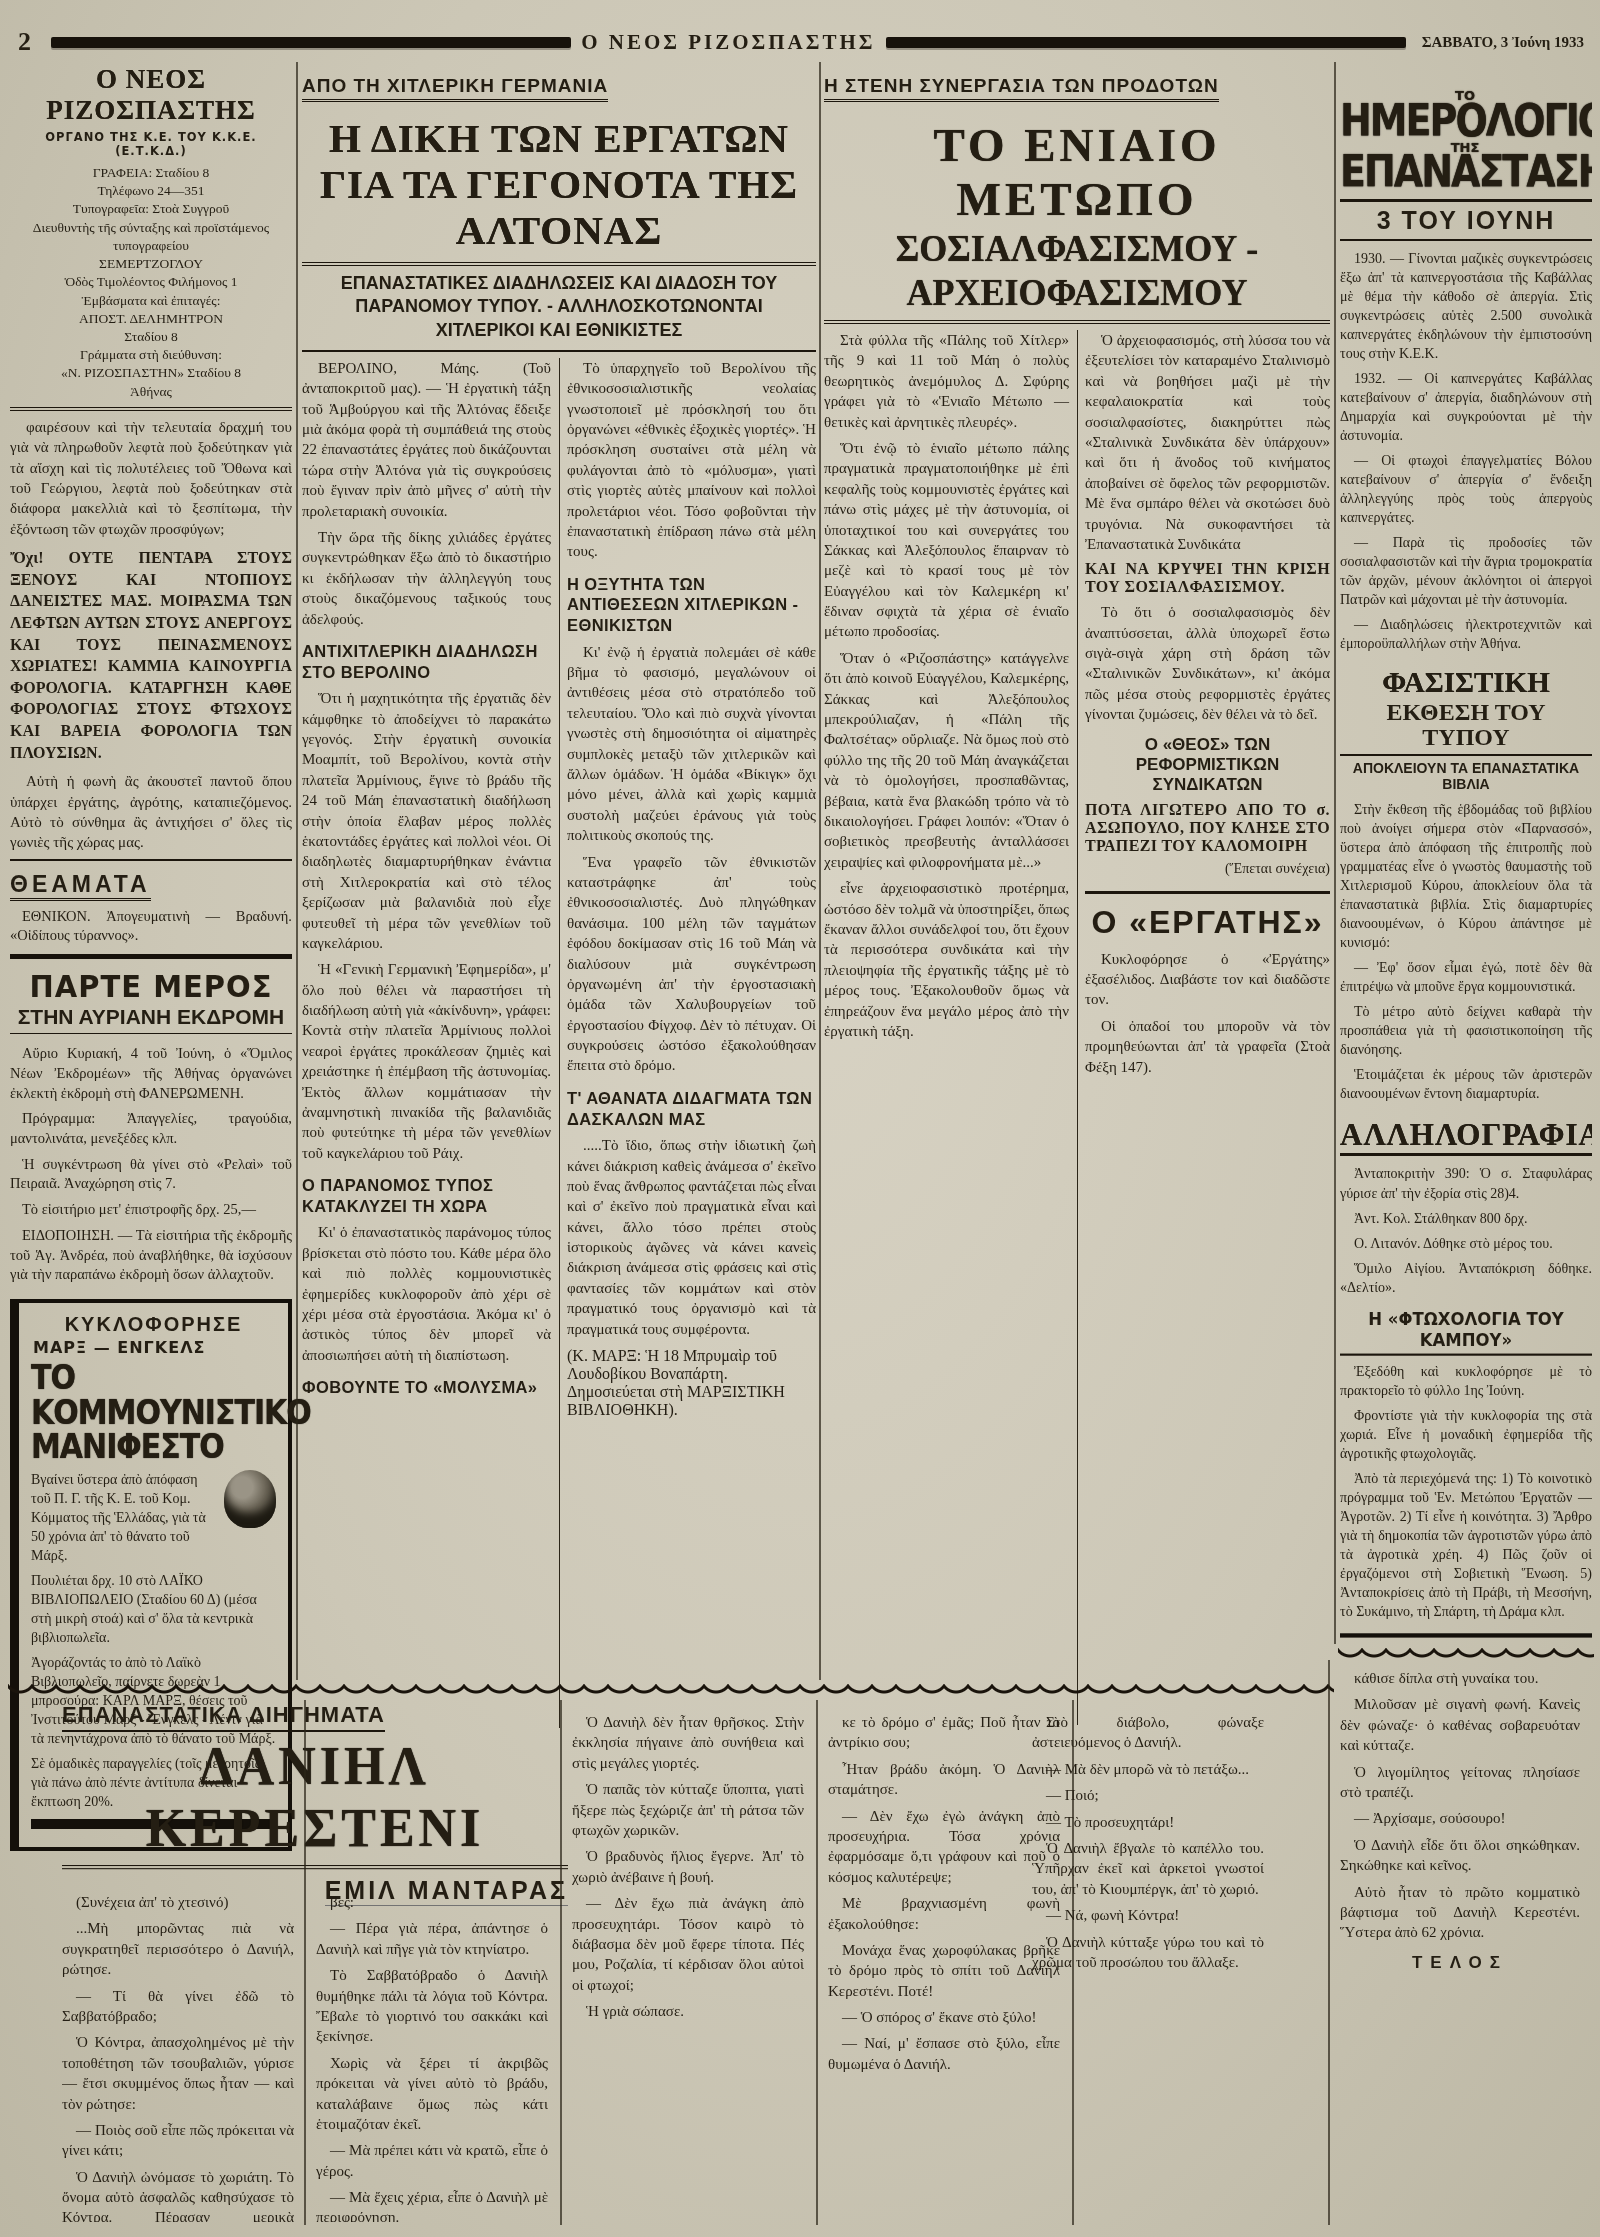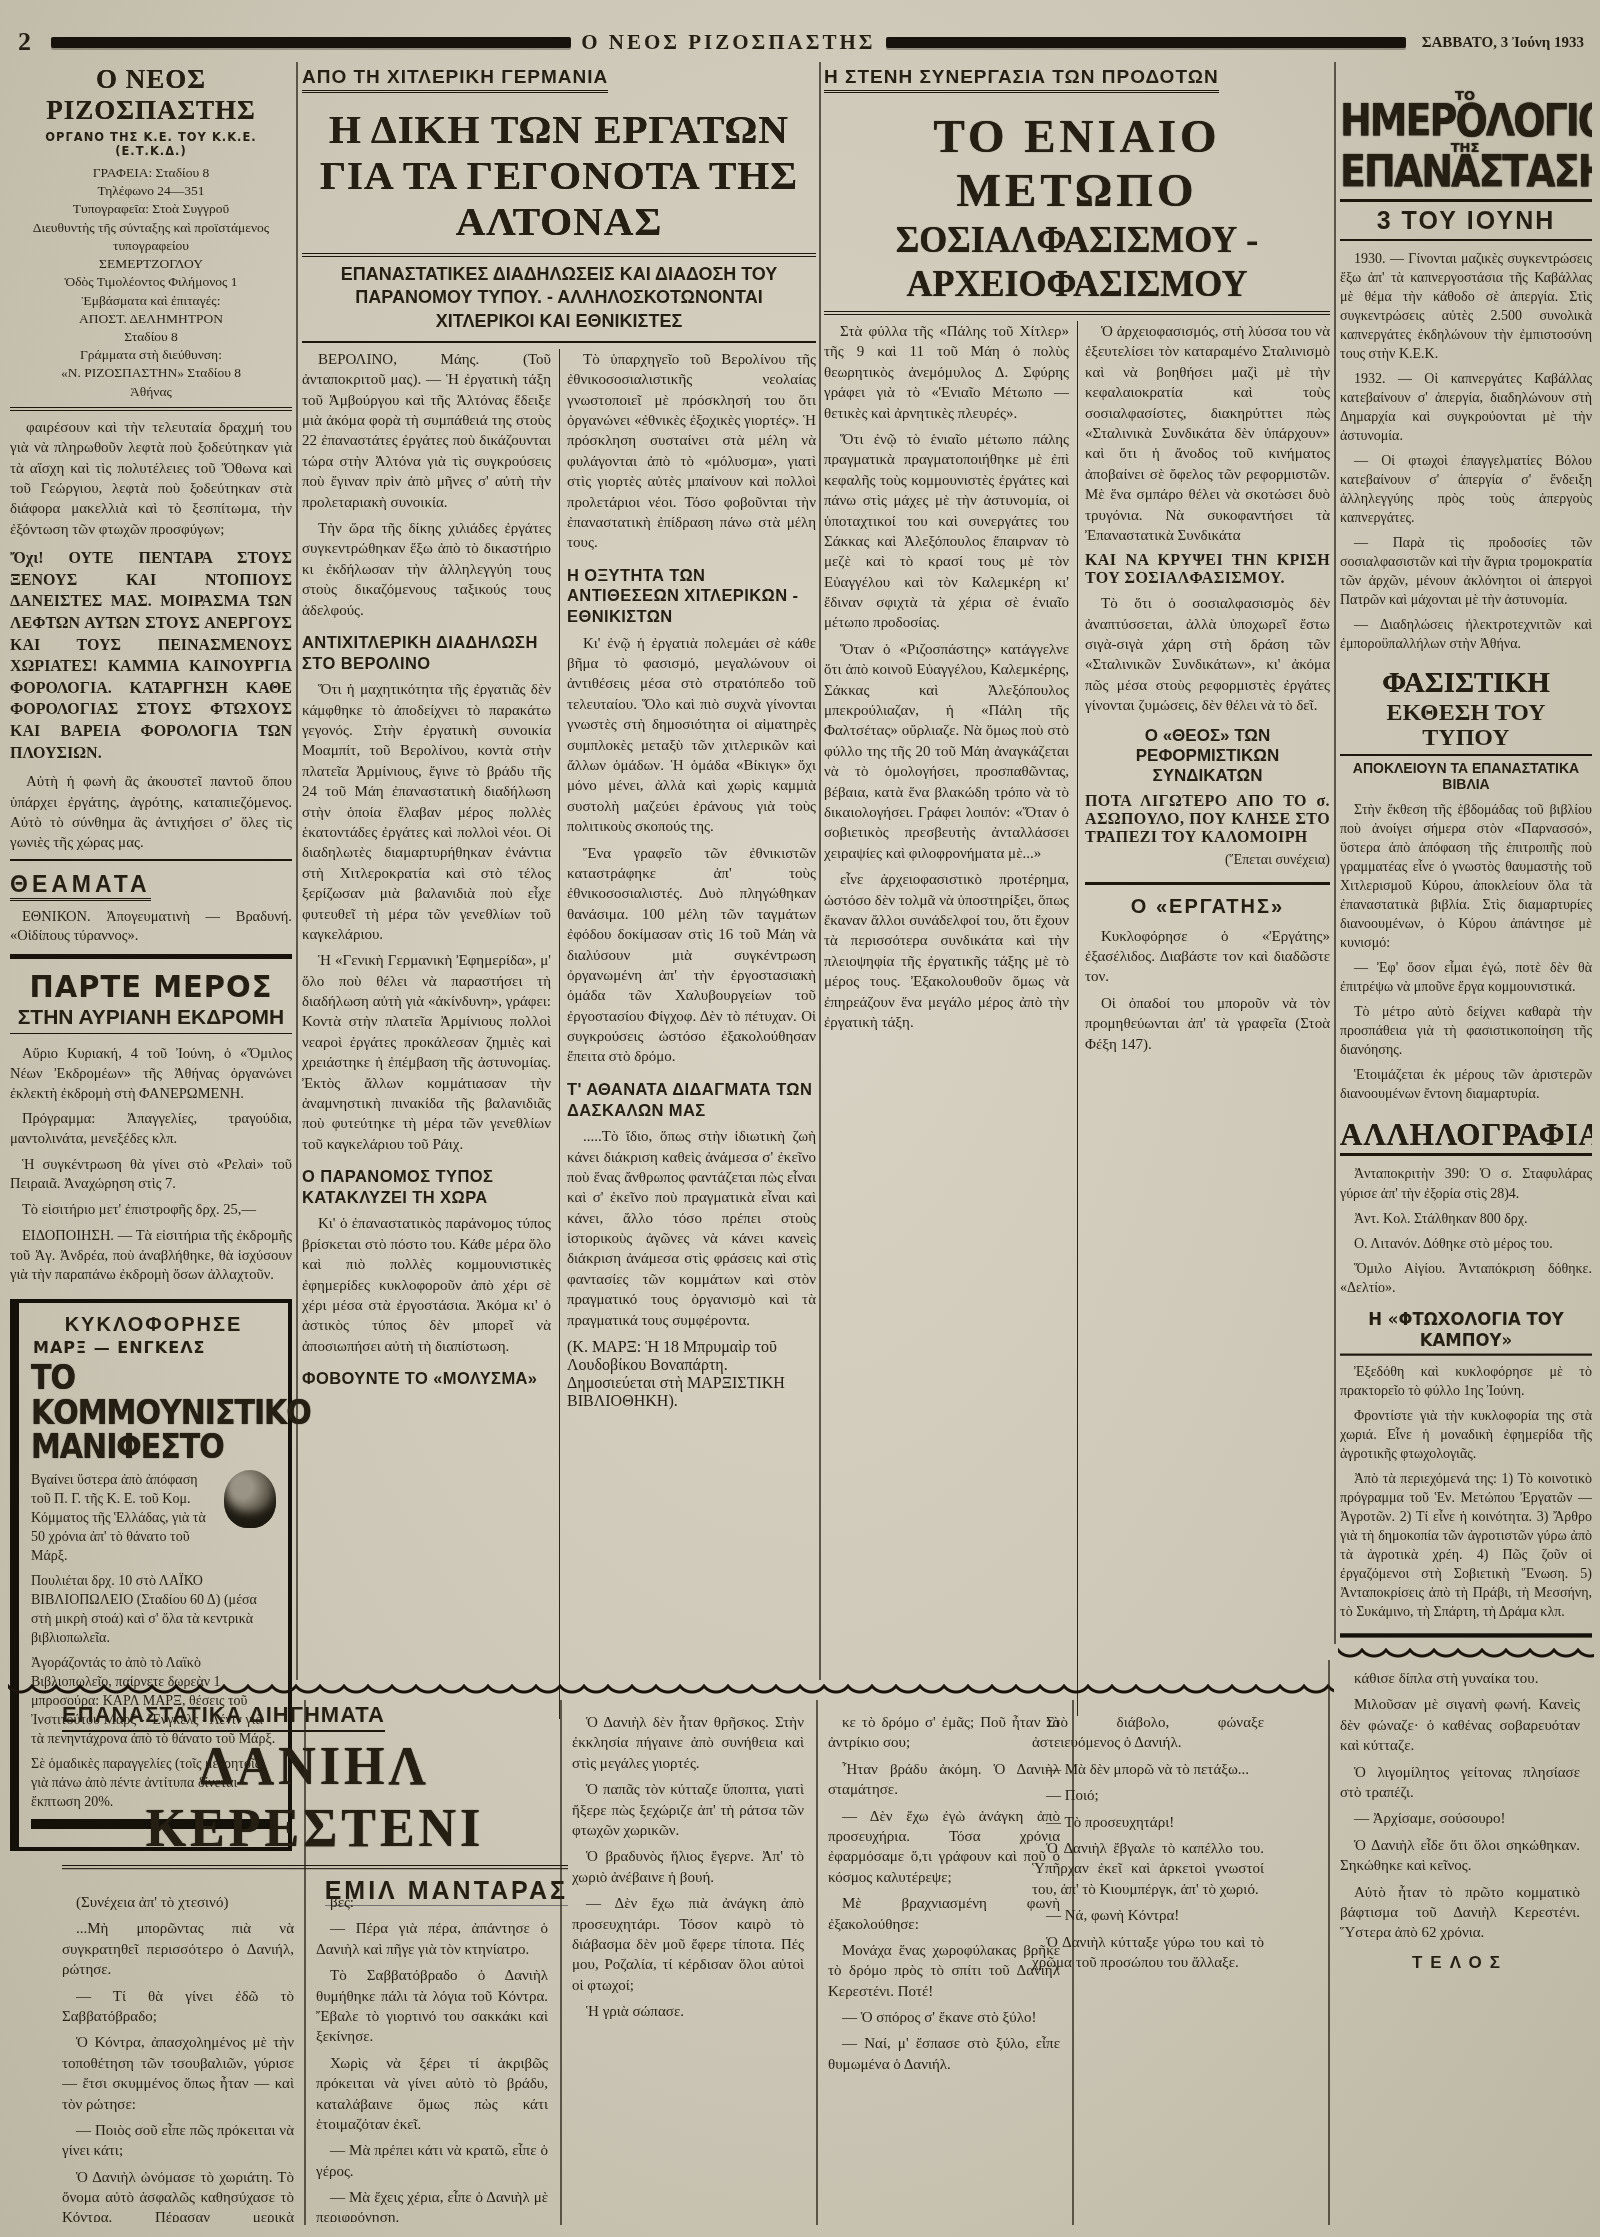--- a/index.html
+++ b/index.html
@@ -22,21 +22,21 @@
   .r2{border:none;border-top:4px double #1c160d;margin:6px 0;}
   .rthick{border:none;border-top:5px solid #17120b;margin:8px 0;}
   .wavy{position:absolute;height:10px;background-image:radial-gradient(circle at 12px -7px, rgba(0,0,0,0) 13px, #1a140c 14px, #1a140c 16px, rgba(0,0,0,0) 17px);background-size:24px 10px;background-repeat:repeat-x;}
   
   .para,.s-para,.c6-para,.x-para,.ad-para,.mh-line{font-size:15px;line-height:1.36;text-align:justify;margin:0 0 6px;}
   .para{text-indent:16px;}
   .s-para{font-size:15px;text-indent:14px;}
   .c6-para{font-size:14px;text-indent:14px;}
   .x-para{font-size:14.5px;text-indent:12px;}
   .ad-para{font-size:14px;text-align:left;}
-  .kicker{font-family:"Liberation Sans",sans-serif;font-weight:bold;font-size:19px;letter-spacing:1px;border-bottom:3px double #1c160d;display:inline-block;padding-bottom:2px;margin:4px 0 8px;}
+  .kicker{font-family:"Liberation Sans",sans-serif;font-weight:bold;font-size:19px;letter-spacing:1px;border-bottom:3px double #1c160d;display:inline-block;padding-bottom:2px;margin:13px 0 8px;}
   .subhead{font-family:"Liberation Sans",sans-serif;font-weight:bold;font-size:16.5px;line-height:1.25;margin:12px 0 6px;letter-spacing:.4px;}
   .credit{font-size:16px;margin-top:8px;}
   .capsline{font-weight:bold;font-size:16px;letter-spacing:.4px;margin:6px 0;text-align:justify;}
   .cont{text-align:right;font-size:14px;margin:4px 0 10px;}
   
   .mast{top:62px;left:10px;width:282px;}
   .mast-title{font-size:27px;font-weight:bold;text-align:center;letter-spacing:1px;margin:2px 0 4px;text-shadow:0 0 .5px #241e13;}
   .mast-organ{font-family:"DejaVu Sans",sans-serif;font-weight:bold;font-size:11.5px;text-align:center;letter-spacing:1px;margin-bottom:6px;filter:blur(.2px);}
   .mh-line{text-align:center;font-size:13.5px;line-height:1.35;margin:0;text-indent:0;}
   .slogan{font-weight:bold;font-size:16px;line-height:1.35;text-align:justify;margin:8px 0;}
@@ -54,21 +54,21 @@
   .germ{top:62px;left:302px;width:514px;}
   .g-head{font-size:41px;font-weight:bold;text-align:center;line-height:1.12;letter-spacing:1px;margin:6px 0 8px;text-shadow:0 0 .6px #14100a;}
   .deck{font-family:"Liberation Sans",sans-serif;font-weight:bold;font-size:18px;line-height:1.3;text-align:center;margin:6px 6px 8px;}
   .g-body{column-count:2;column-gap:16px;column-rule:1px solid #2b2518;column-fill:balance;height:1370px;overflow:hidden;}
   
   .unit{top:62px;left:824px;width:506px;}
   .u-h1{font-size:47px;font-weight:bold;text-align:center;letter-spacing:4px;margin:8px 0 2px;text-shadow:0 0 .8px #14100a;}
   .u-h2{font-size:36px;font-weight:bold;text-align:center;letter-spacing:0px;margin:0 0 8px;text-shadow:0 0 .8px #14100a;transform:scaleY(1.05);}
   .u-body{column-count:2;column-gap:16px;column-rule:1px solid #2b2518;column-fill:balance;height:1395px;overflow:hidden;}
   .theos{font-family:"Liberation Sans",sans-serif;font-weight:bold;font-size:17px;text-align:center;margin:10px 0 6px;}
-  .erg-title{font-family:"Liberation Sans",sans-serif;font-weight:bold;font-size:20px;text-align:center;letter-spacing:2px;margin:14px 0 8px;border-top:3px solid #1c160d;padding-top:10px;}
+  .erg-title{font-family:"Liberation Sans",sans-serif;font-weight:bold;font-size:32px;text-align:center;letter-spacing:2px;margin:14px 0 8px;border-top:3px solid #1c160d;padding-top:10px;}
   
   .c6{top:62px;left:1340px;width:252px;height:1580px;overflow:hidden;}
   .cal-logo{font-family:"DejaVu Sans",sans-serif;font-weight:bold;text-align:center;line-height:.95;margin:26px 0 8px;text-shadow:0 0 1.2px #0e0a06;}
   .cal-big{font-size:38px;letter-spacing:-2px;transform:scaleY(1.15);display:inline-block;}
   .cal-small{font-size:13px;letter-spacing:0;vertical-align:middle;margin-right:2px;}
   .cal-day{font-family:"Liberation Sans",sans-serif;font-weight:bold;font-size:25px;text-align:center;letter-spacing:2px;border-top:3px solid #1c160d;border-bottom:2px solid #1c160d;padding:4px 0;margin:8px 0 8px;}
   .sec-h1{font-family:"Liberation Serif",serif;font-weight:bold;font-size:29px;text-align:center;line-height:1.05;margin:14px 0 2px;text-shadow:0 0 .6px #14100a;}
   .sec-h2{font-family:"Liberation Serif",serif;font-weight:bold;font-size:24px;text-align:center;line-height:1.05;margin:0 0 4px;border-bottom:2px solid #1c160d;padding-bottom:4px;}
   .sec-deck{font-family:"Liberation Sans",sans-serif;font-weight:bold;font-size:14px;text-align:center;margin:2px 0 8px;}
   .allil{font-family:"Liberation Serif",serif;font-weight:bold;font-size:31px;text-align:center;letter-spacing:1px;border-bottom:3px solid #1c160d;margin:14px 0 8px;text-shadow:0 0 .6px #14100a;}

